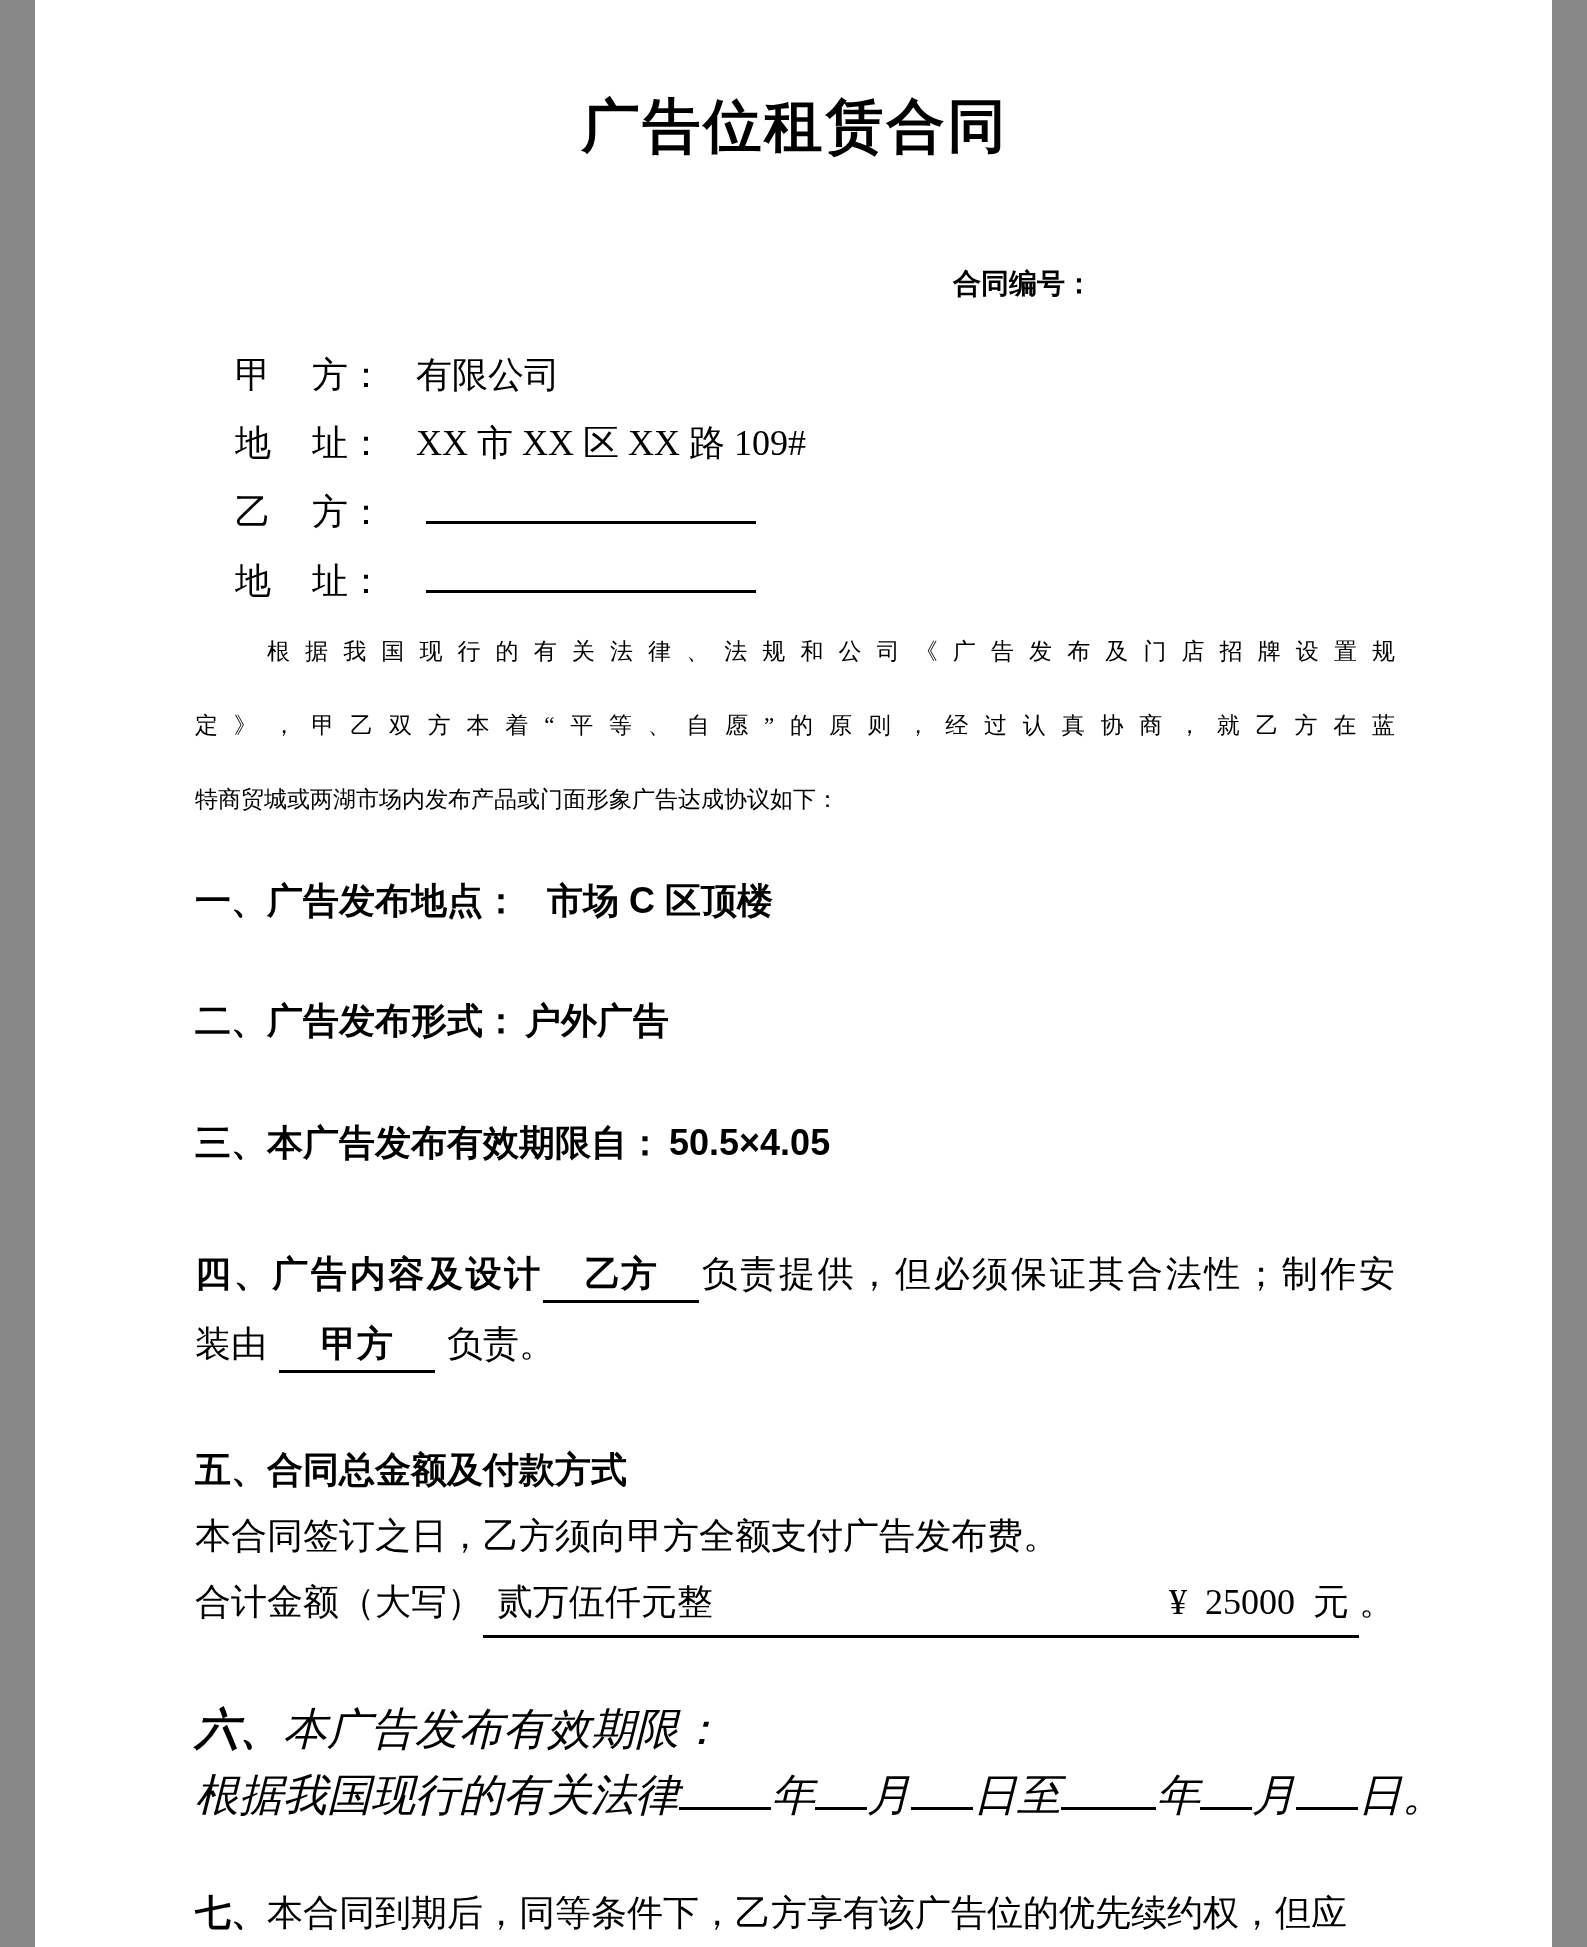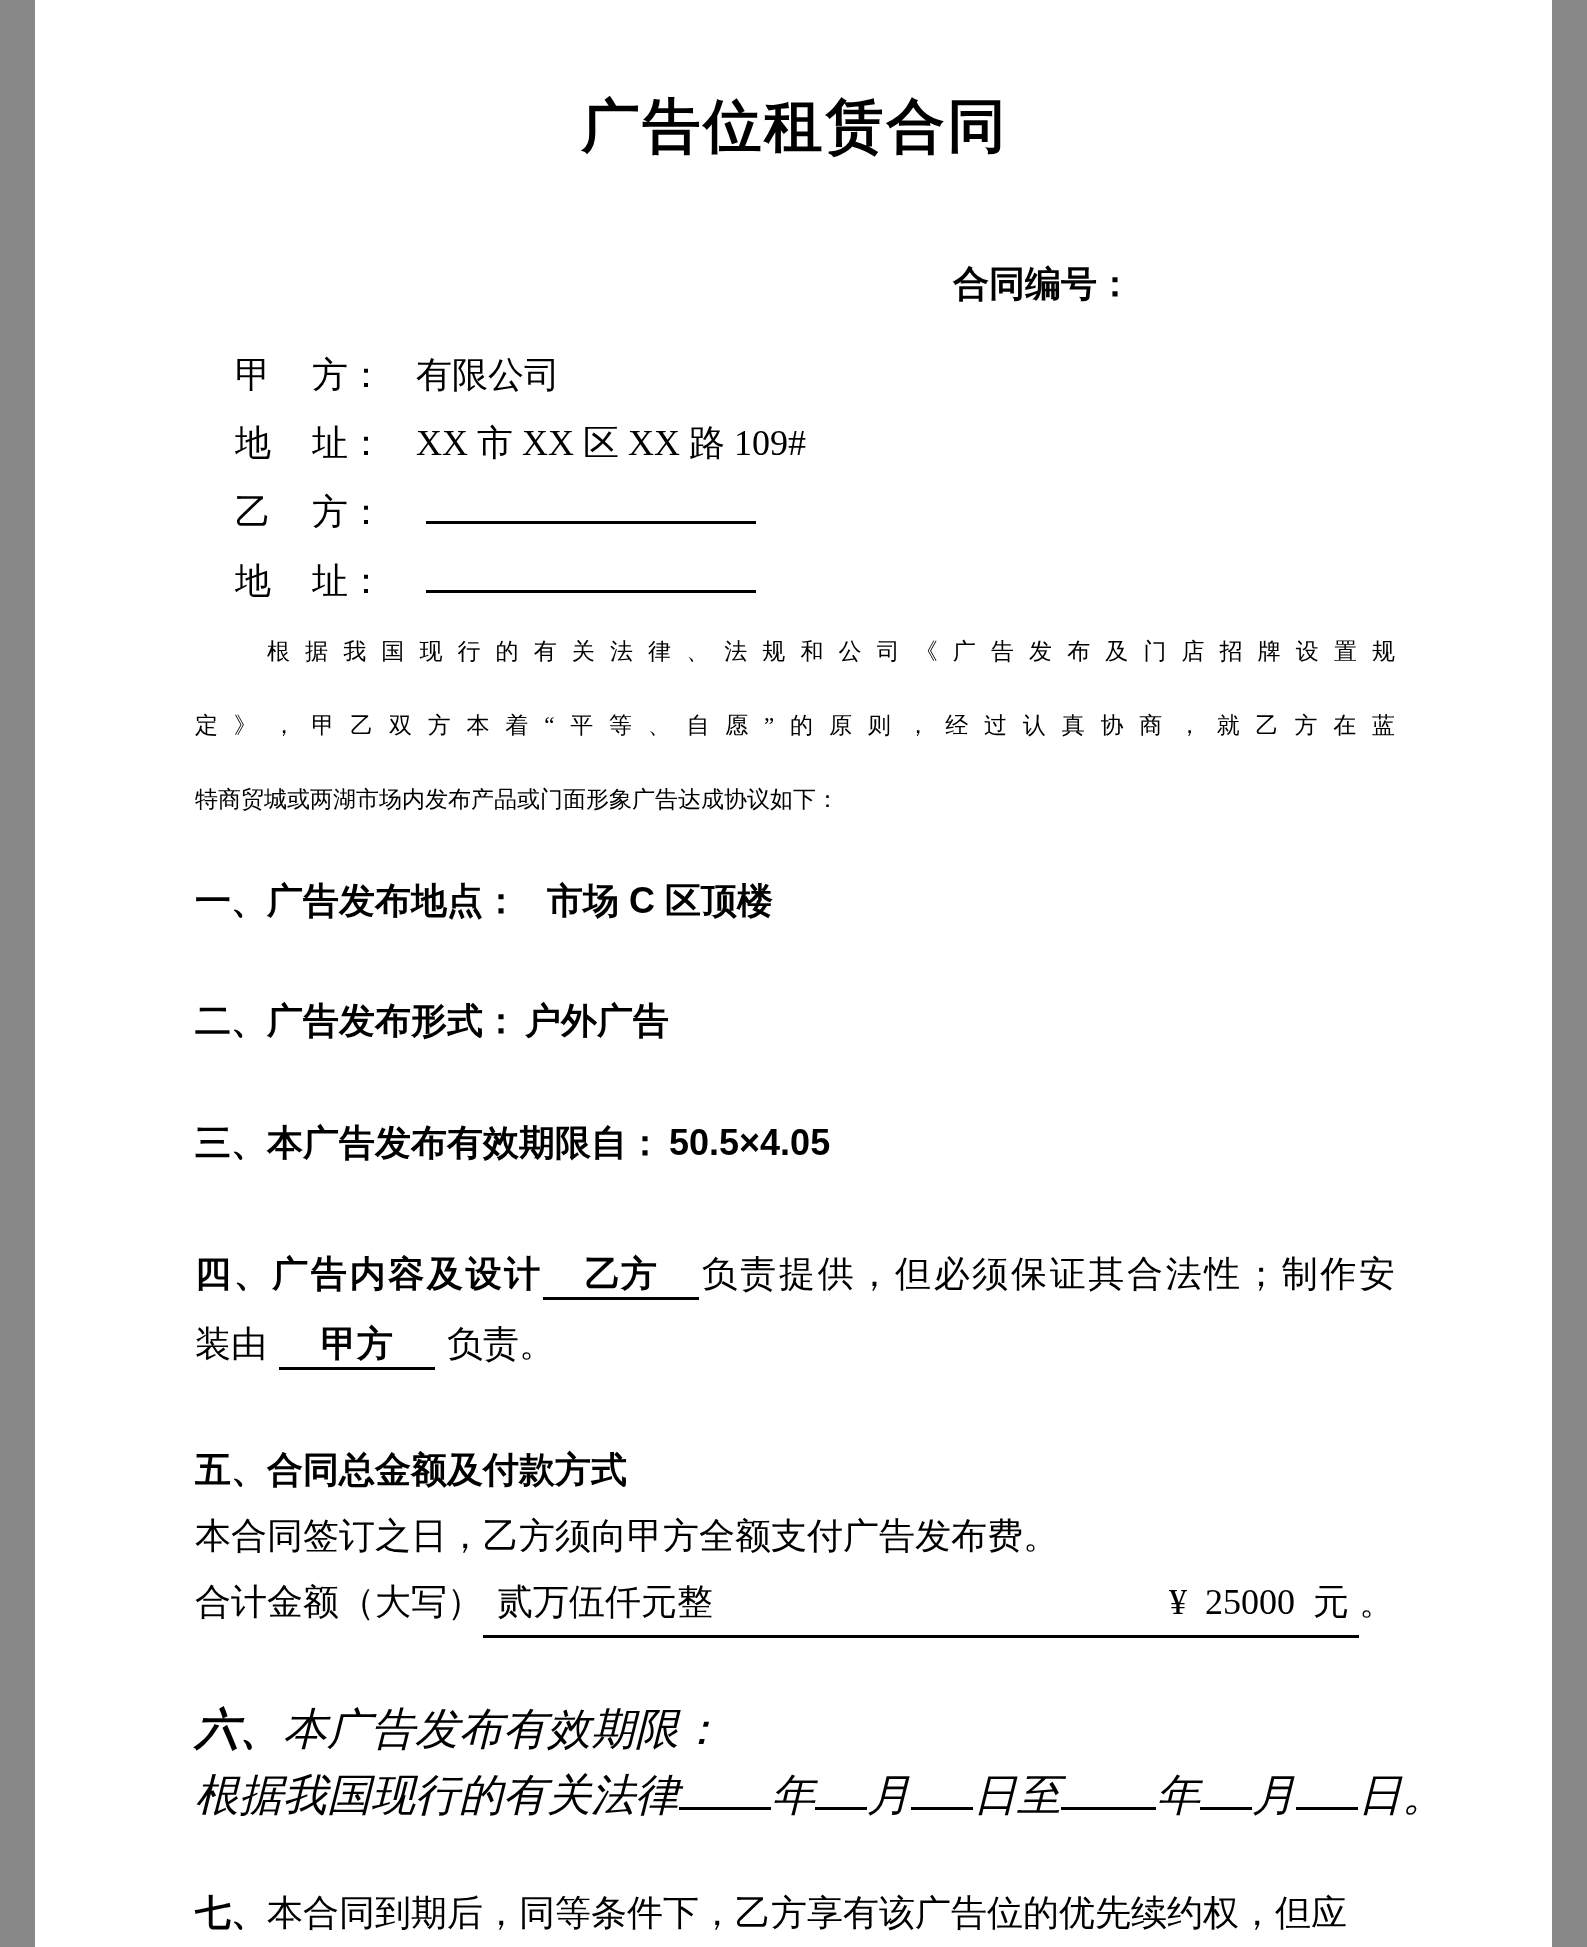--- a/index.html
+++ b/index.html
@@ -20,21 +20,21 @@
     font-family:"Liberation Sans","DejaVu Sans",sans-serif;
     font-weight:bold;
     font-size:58px;
     line-height:75px;
     letter-spacing:3px;
   }
   .contract-no{
     margin-top:100px;
     padding-left:758px;
     font-weight:bold;
-    font-size:36px;
+    font-size:28px;
     line-height:42px;
   }
   .parties{margin-top:36px;}
   .party-row{
     line-height:68px;
     font-size:36px;
     white-space:nowrap;
   }
   .p-key{display:inline-block;width:117px;padding-left:40px;box-sizing:border-box;}
   .p-label{display:inline-block;}
@@ -58,20 +58,21 @@
   .s3{margin-top:54px;}
   .s4{margin-top:62px;font-size:36px;}
   .s4 .line{line-height:70px;}
   .s4-l1{text-align:justify;text-align-last:justify;overflow:hidden;white-space:normal;}
   .fill{
     display:inline-block;
     border-bottom:3px solid #000;
     padding:0 42px;
     line-height:46px;
     text-align:left;
+    font-family:Liberation Mono, monospace;
   }
   .s5{margin-top:58px;font-size:36px;}
   .s5 .line{line-height:66px;}
   .amount-row{display:flex;align-items:baseline;line-height:66px;}
   .amount-label{white-space:nowrap;}
   .amount-fill{
     flex:1;
     display:flex;
     justify-content:space-between;
     align-items:baseline;

